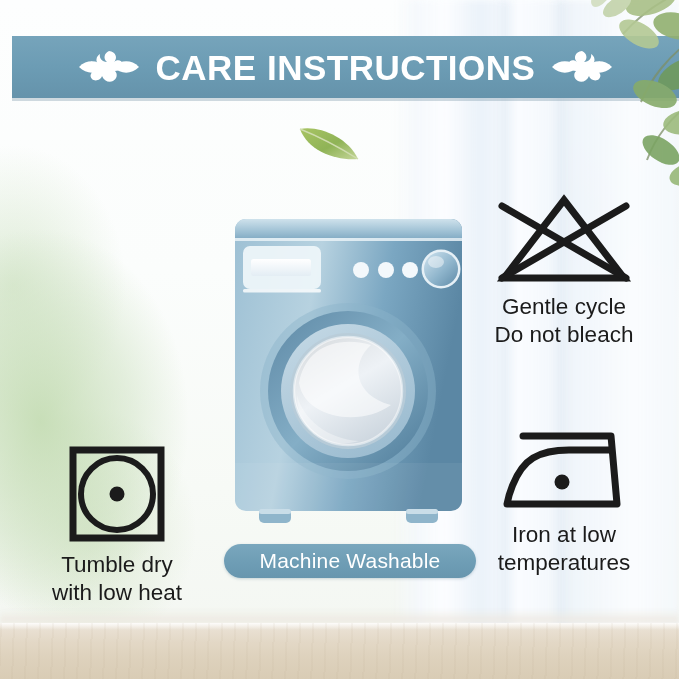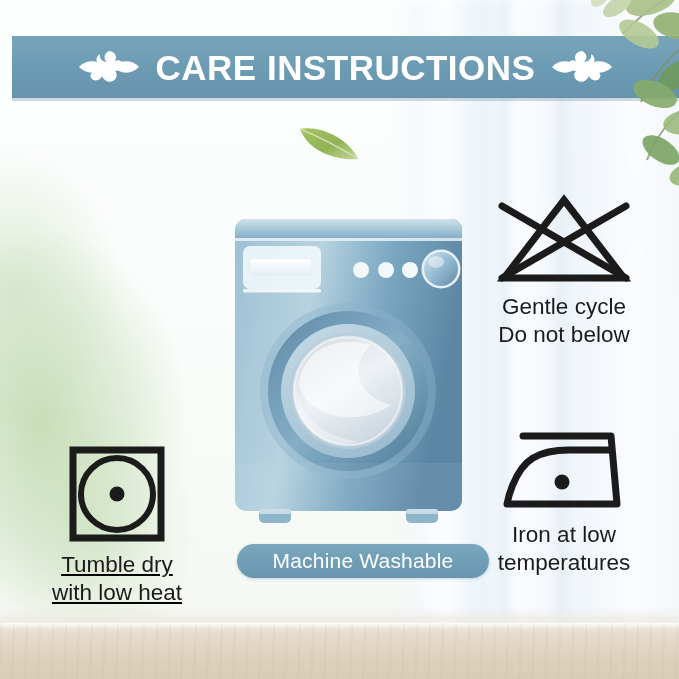--- a/index.html
+++ b/index.html
@@ -113,35 +113,35 @@
   .cell .sym{ display:flex; align-items:center; justify-content:center; }
   .cell .caption{
     font-size:22.5px;
     line-height:1.23;
     color:#1b1b1b;
     white-space:pre-line;
     margin-top:7px;
   }
   #cell-wash   { left:12px;  top:196px; width:212px; }
   #cell-bleach { left:456px; top:192px; width:216px; }
-  #cell-dry    { left:10px;  top:444px; width:214px;text-decoration:underline; }
+  #cell-dry    { left:10px;  top:444px; width:214px; }
   #cell-iron   { left:456px; top:424px; width:216px; }
 
   .sym svg{ display:block; }
 
   
   .machine{
     position:absolute; left:231px; top:213px;
     width:235px; height:322px; z-index:5;
   }
   .machine svg{ width:100%; height:100%; display:block; }
 
   
   .badge{
-    position:absolute; left:237px; top:544px;
+    position:absolute; left:224px; top:544px;
     width:252px; height:34px;
     border-radius:17px;
     background:linear-gradient(180deg,#7aa7bd 0%, #6e9db5 55%, #6896ae 100%);
     box-shadow:0 1px 3px rgba(110,140,158,.35);
     display:flex; align-items:center; justify-content:center;
     z-index:8;
   }
   .badge-text{
     color:#ffffff;
     font-size:21px;
@@ -307,21 +307,21 @@
 
   <div class="cell" id="cell-bleach">
     <div class="sym">
       <svg width="152" height="94" viewBox="0 0 152 94" aria-hidden="true">
         <path d="M76 8 L136 86 L16 86 Z" fill="none" stroke="#1b1b1b" stroke-width="7" stroke-linejoin="miter"></path>
         <line x1="14" y1="14" x2="138" y2="86" stroke="#1b1b1b" stroke-width="7" stroke-linecap="round"></line>
         <line x1="138" y1="14" x2="14" y2="86" stroke="#1b1b1b" stroke-width="7" stroke-linecap="round"></line>
       </svg>
     </div>
     <div class="caption">Gentle cycle
-Do not below</div>
+Do not bleach</div>
   </div>
 
   <div class="cell" id="cell-dry">
     <div class="sym">
       <svg width="100" height="100" viewBox="0 0 100 100" aria-hidden="true">
         <rect x="6" y="6" width="88" height="88" fill="none" stroke="#1b1b1b" stroke-width="7"></rect>
         <circle cx="50" cy="50" r="36" fill="none" stroke="#1b1b1b" stroke-width="6"></circle>
         <circle cx="50" cy="50" r="7.5" fill="#1b1b1b"></circle>
       </svg>
     </div>

